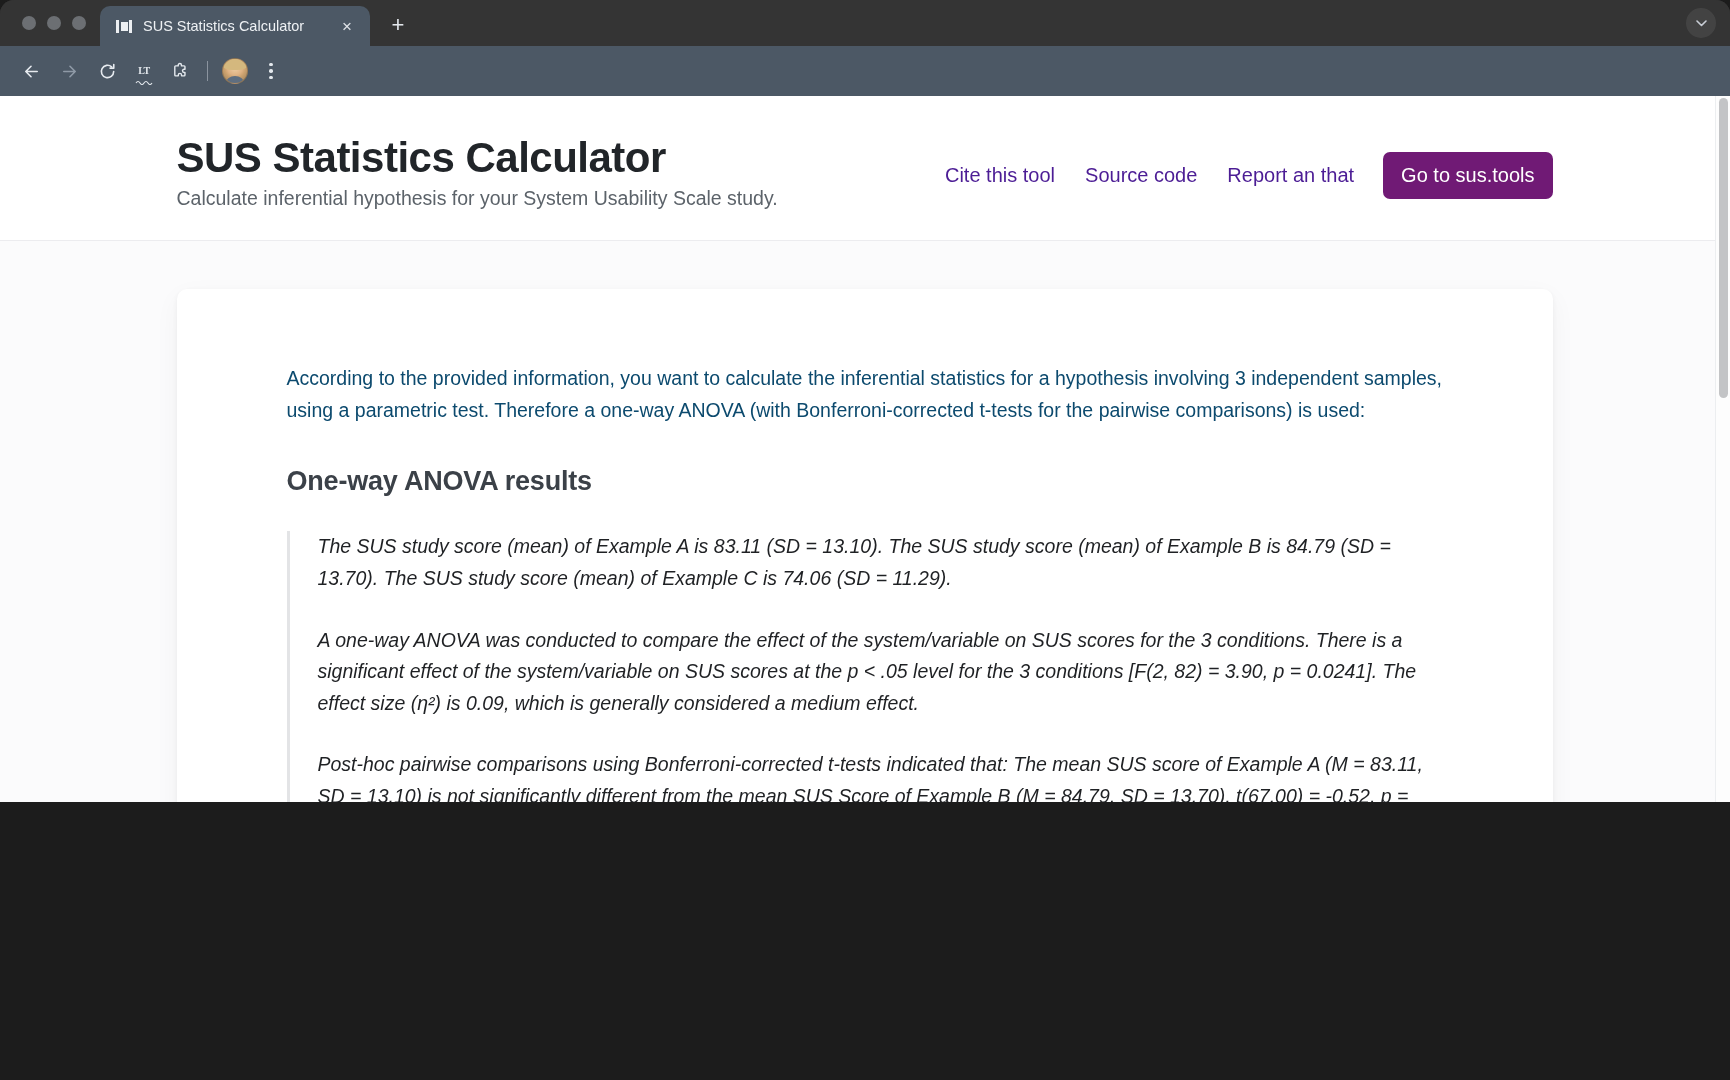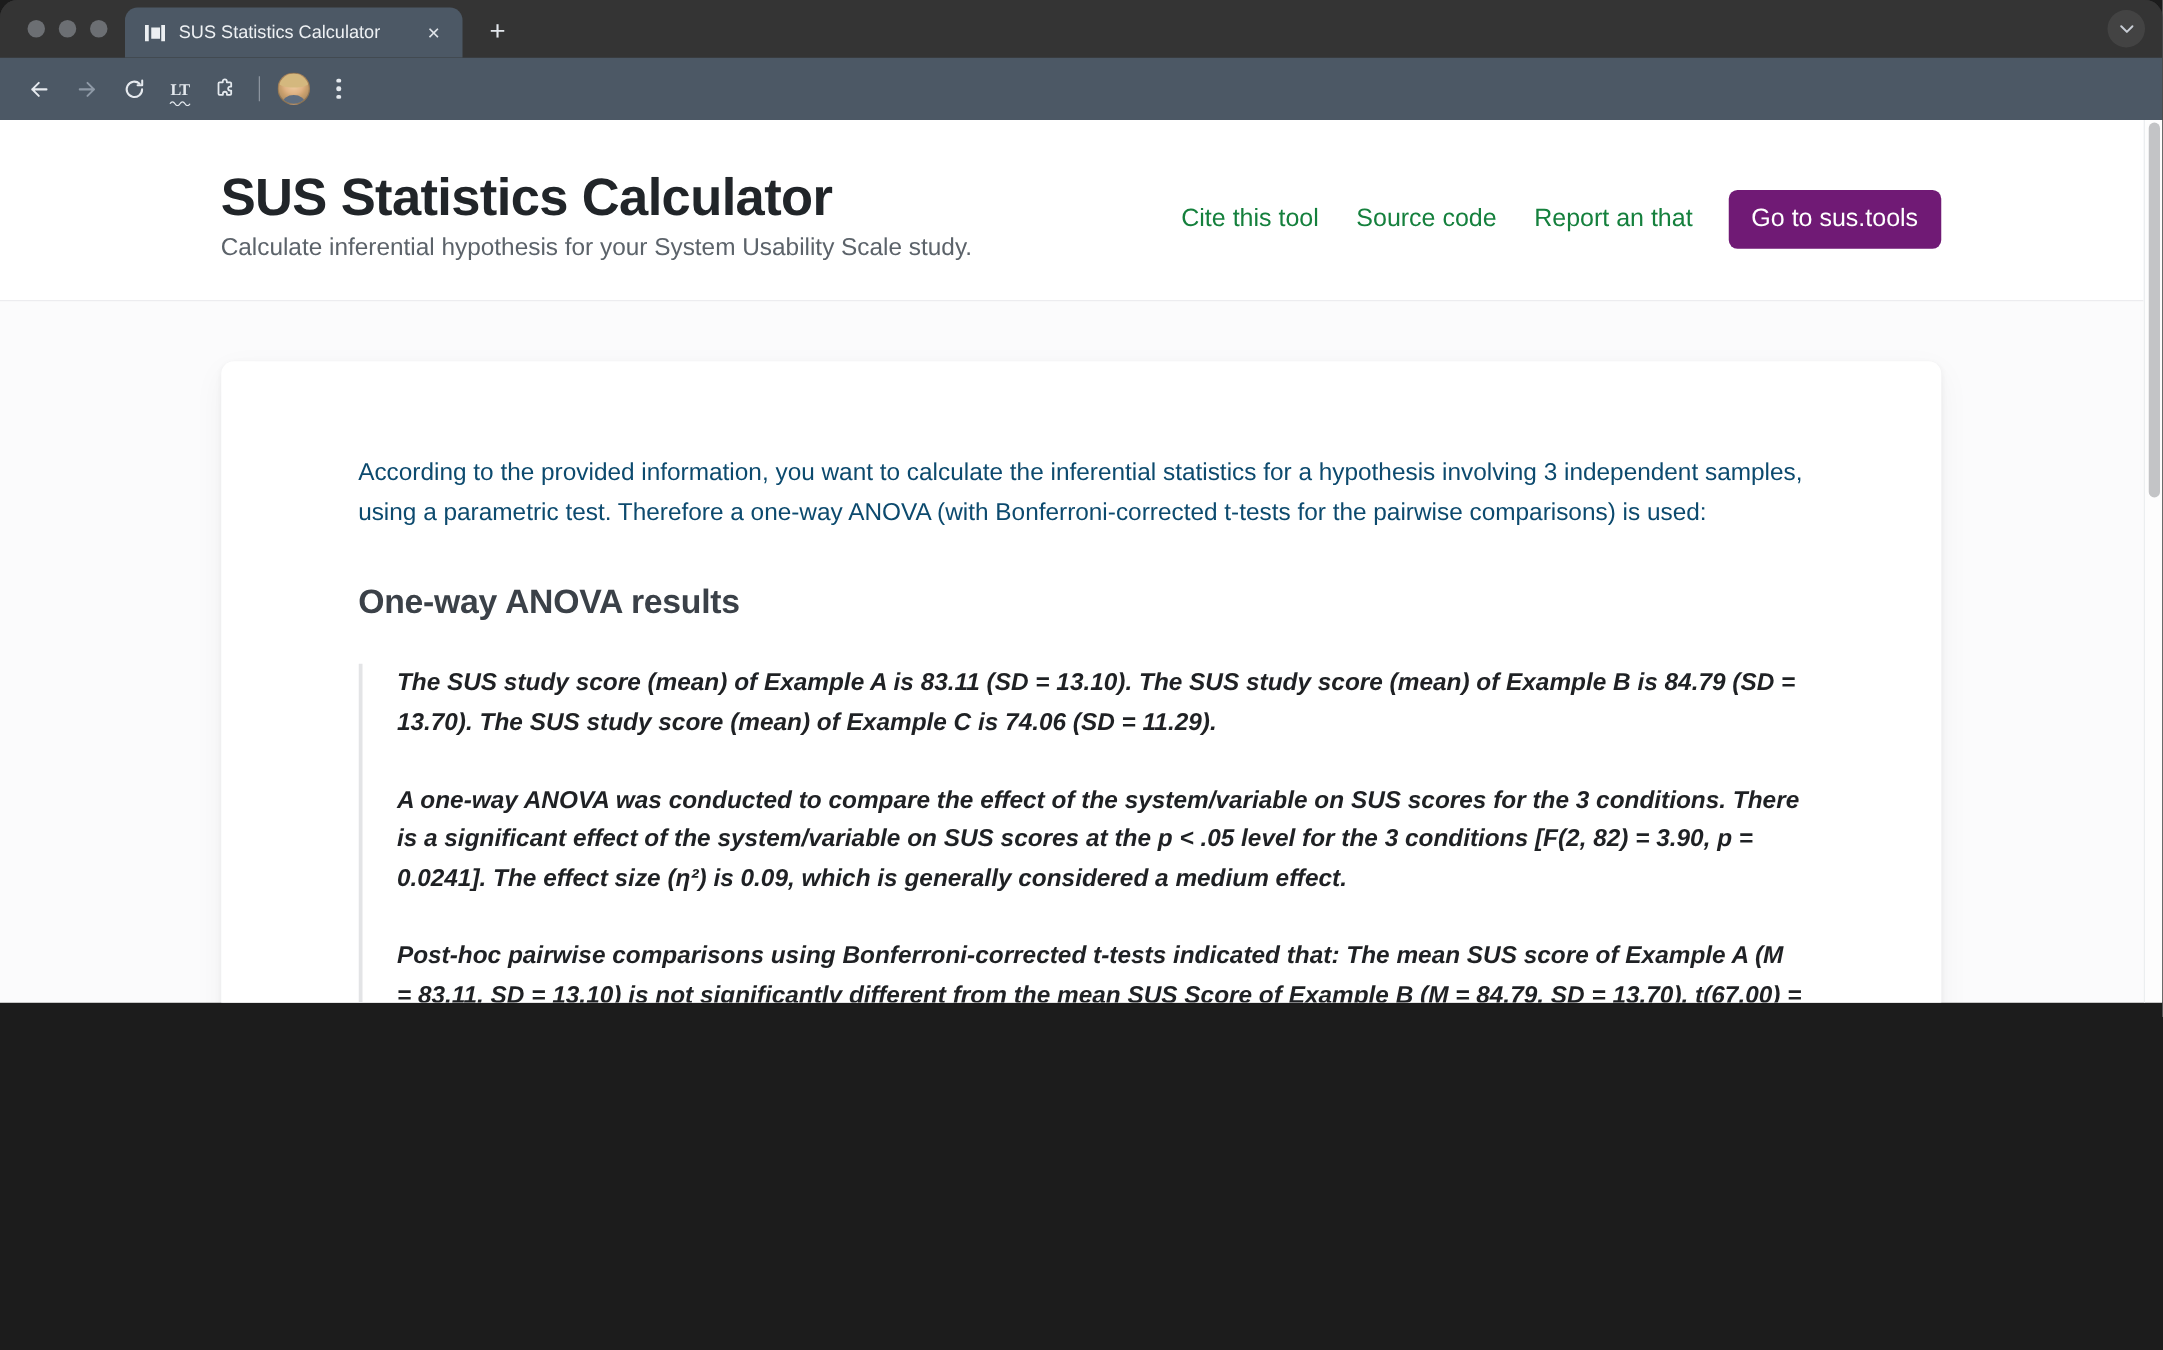--- a/index.html
+++ b/index.html
@@ -160,21 +160,21 @@
   }
 
   .tool-icon {
     width: 32px; height: 32px;
     display: flex; align-items: center; justify-content: center;
     border-radius: 50%;
     color: #e4e9ee;
     flex: 0 0 auto;
   }
   .lt-icon {
-    font-size: 13px;
+    font-size: 10px;
     font-weight: 700;
     letter-spacing: -0.5px;
     font-family: "Liberation Serif", serif;
     position: relative;
     line-height: 1;
   }
   .lt-wave {
     position: absolute;
     bottom: 2px; left: 50%;
     transform: translateX(-50%);
@@ -263,21 +263,21 @@
     color: #5c636a;
     font-weight: 400;
   }
   .nav-links {
     display: flex;
     align-items: center;
     gap: 0;
     padding-top: 18px;
   }
   .nav-link {
-    color: #15803d;
+    color: #4c1d95;
     font-size: 20px;
     padding: 8px 15px;
     white-space: nowrap;
   }
   .cta-btn {
     background: #701a75;
     color: #ffffff;
     font-size: 20px;
     padding: 12px 18px;
     border-radius: 7px;
@@ -322,21 +322,20 @@
   .blockquote {
     border-left: 3px solid #e3e4e6;
     padding-left: 28px;
   }
   .blockquote p {
     font-style: italic;
     font-size: 19.5px;
     line-height: 1.62;
     color: #1f2124;
     margin-bottom: 30px;
-    font-weight: bold;
   }
   .blockquote p:last-child { margin-bottom: 0; }
 
   
   .scrollbar-track {
     position: absolute;
     top: 0; right: 0; bottom: 0;
     width: 15px;
     background: #fdfdfd;
     border-left: 1px solid #eceef0;

